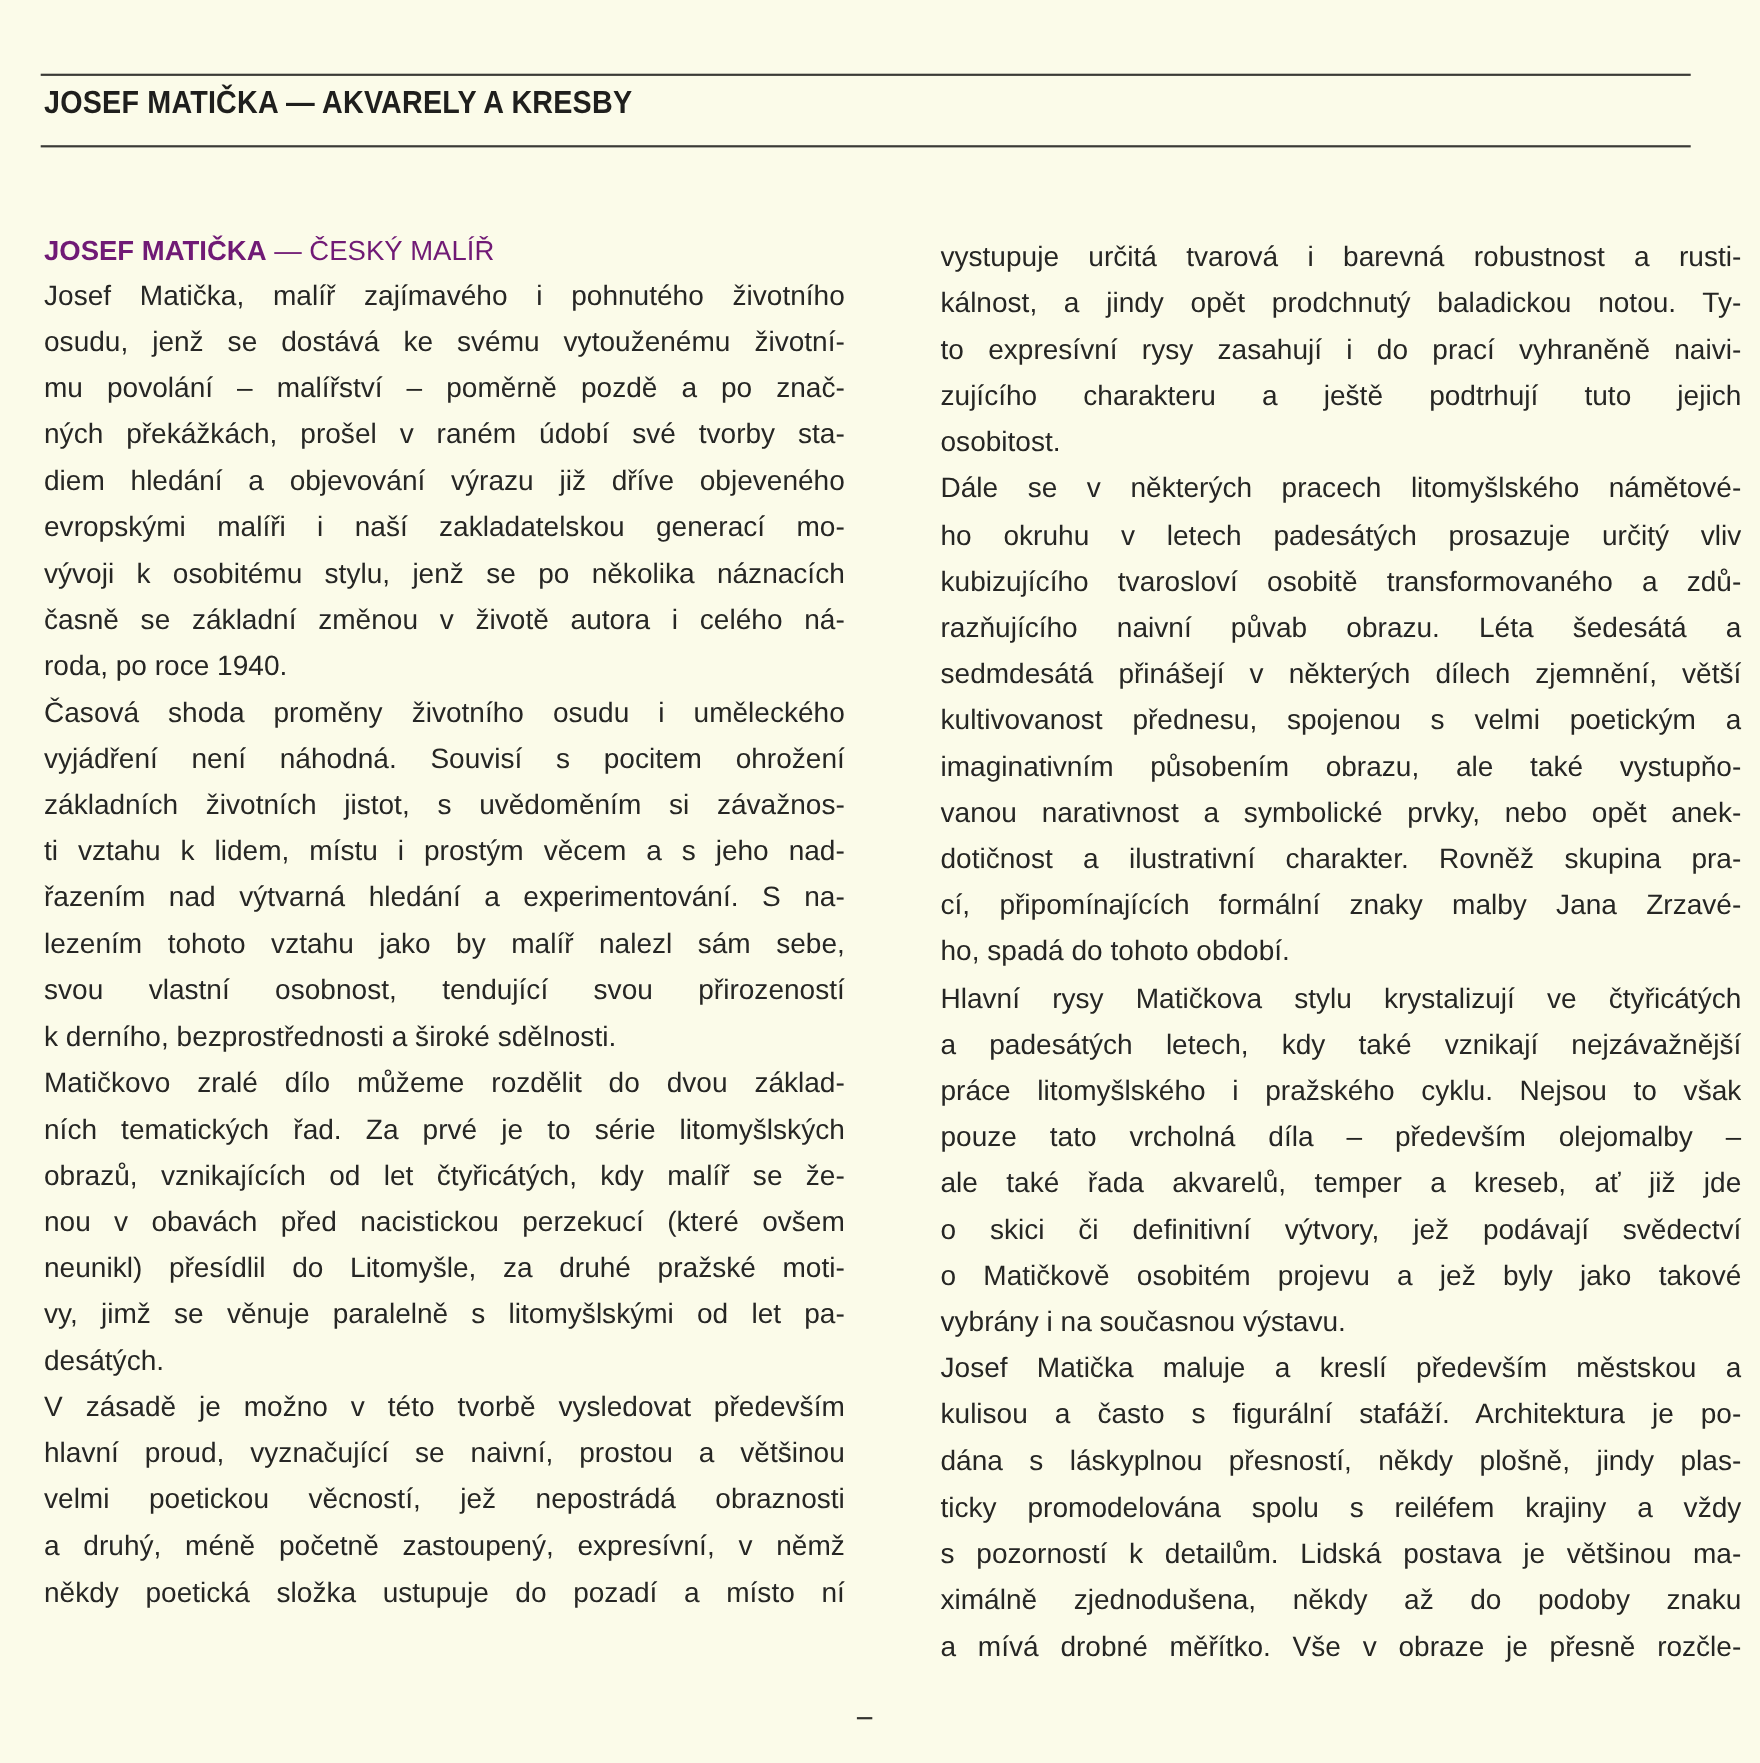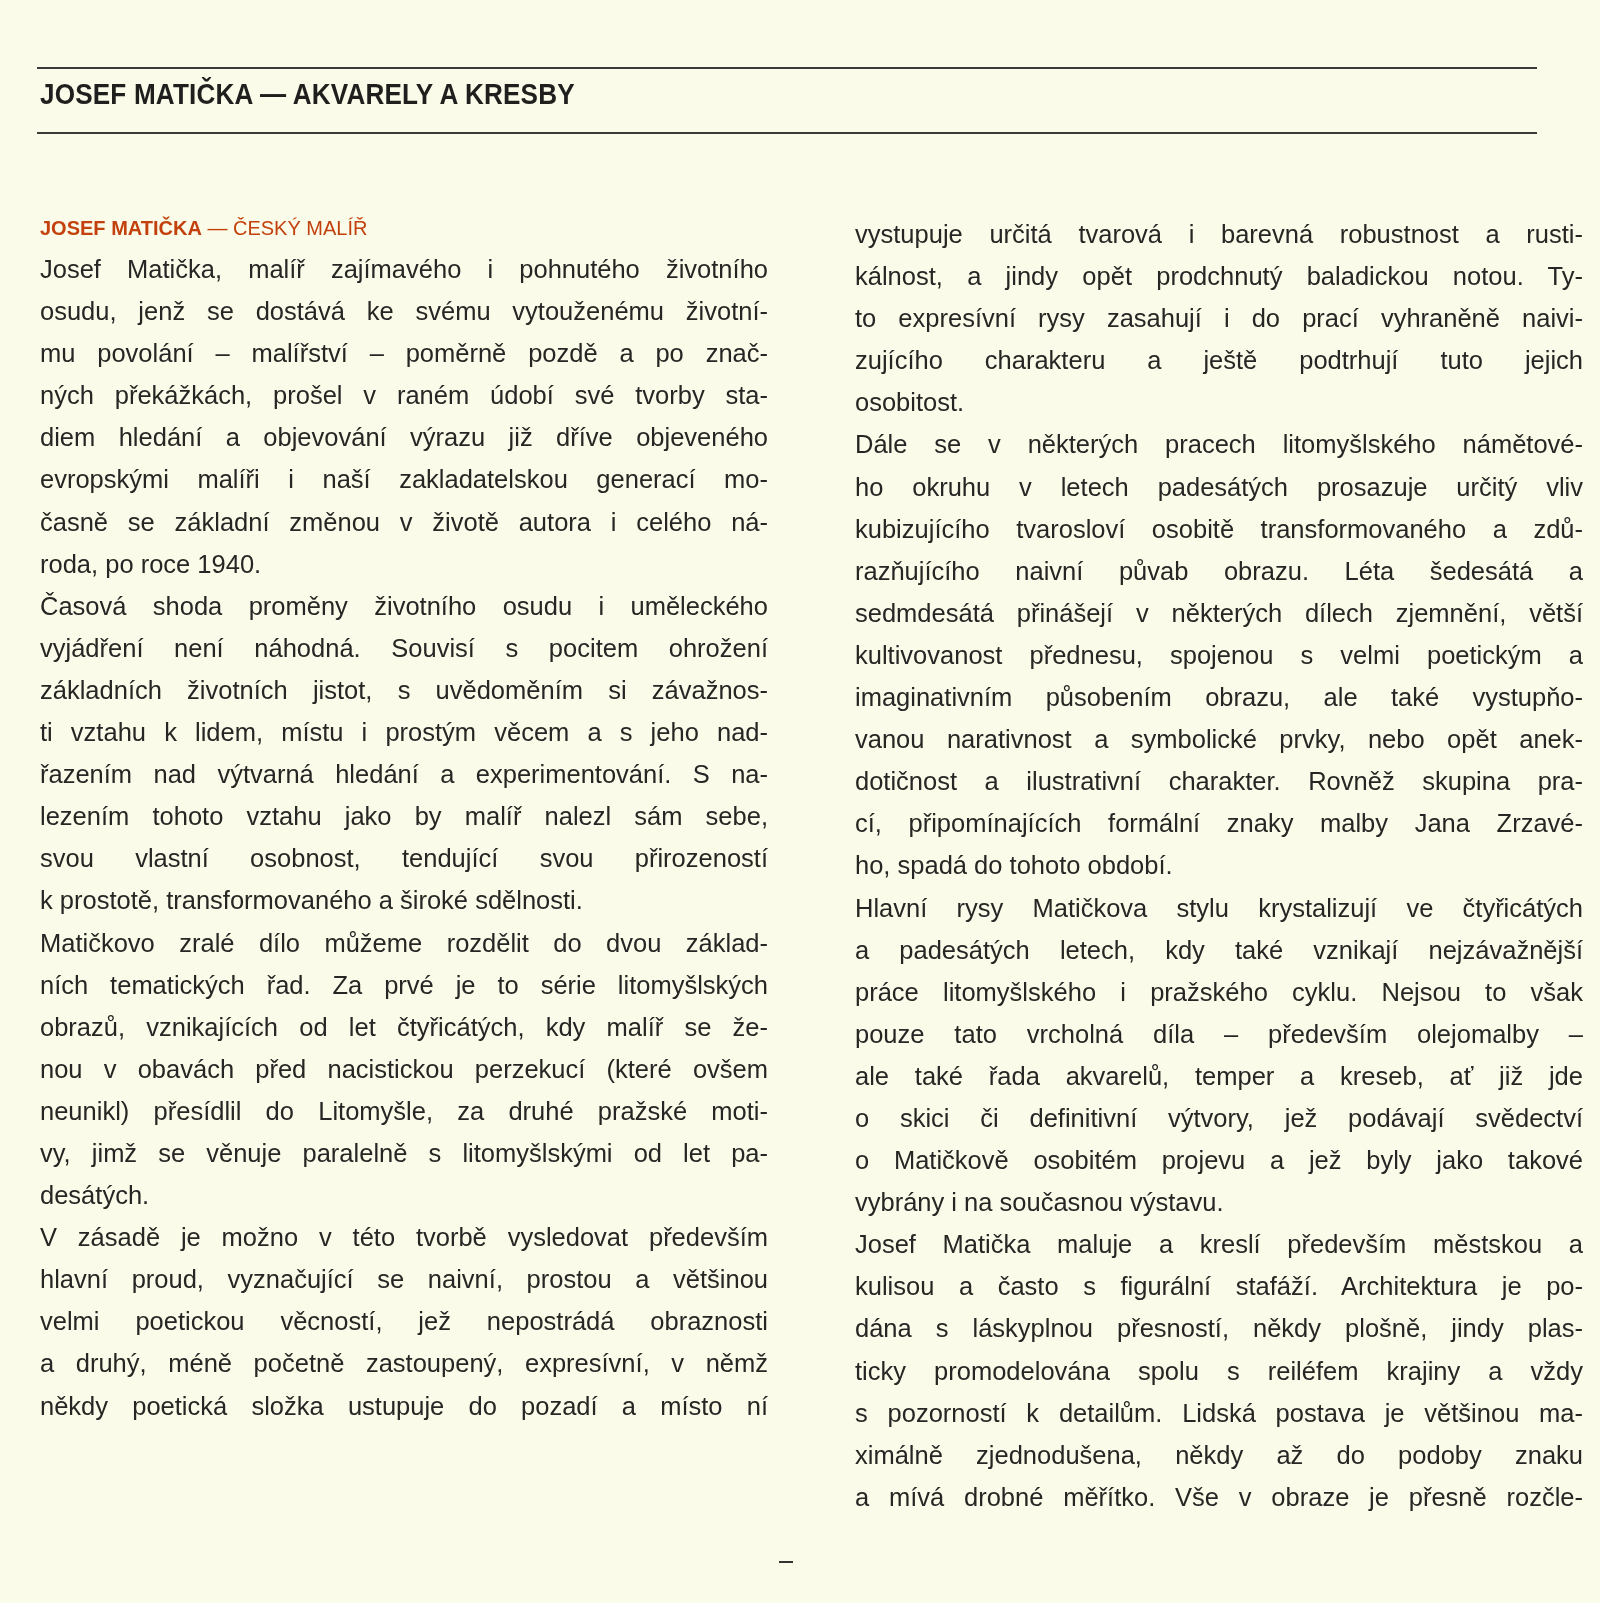--- a/index.html
+++ b/index.html
@@ -23,22 +23,22 @@
     font-family: "Liberation Sans", sans-serif;
     font-weight: bold; font-size: 29px; letter-spacing: 0.2px;
     color: #1f1f1d; transform: scaleX(0.9); transform-origin: left center;
     white-space: nowrap;
   }
   .col { position: absolute; top: 208px; width: 728px; }
   .col.left { left: 40px; }
   .col.right { left: 807px; top: 213px; margin-left: 48px; }
   .section-title {
     font-family: "Liberation Sans", sans-serif;
-    font-size: 20px; height: 40px; line-height: 40px; white-space: nowrap;
-    color: #c2410c;
+    font-size: 25px; height: 40px; line-height: 40px; white-space: nowrap;
+    color: #701a75;
   }
   .section-title .bold { font-weight: bold; }
   .section-title .normal { font-weight: normal; }
   .line {
     font-family: "Liberation Sans", sans-serif;
     font-size: 25.5px; height: 42.1px; line-height: 42.1px;
     white-space: nowrap;
     text-align: justify; text-align-last: justify;
     overflow: hidden;
   }
@@ -62,32 +62,33 @@
       <span class="bold">JOSEF MATIČKA</span><span class="normal"> — ČESKÝ MALÍŘ</span>
     </div>
     <div id="left-paras">
         <div class="para">
           <div class="line">Josef Matička, malíř zajímavého i pohnutého životního</div>
           <div class="line">osudu, jenž se dostává ke svému vytouženému životní-</div>
           <div class="line">mu povolání – malířství – poměrně pozdě a po znač-</div>
           <div class="line">ných překážkách, prošel v raném údobí své tvorby sta-</div>
           <div class="line">diem hledání a objevování výrazu již dříve objeveného</div>
           <div class="line">evropskými malíři i naší zakladatelskou generací mo-</div>
+          <div class="line">vývoji k osobitému stylu, jenž se po několika náznacích</div>
           <div class="line">časně se základní změnou v životě autora i celého ná-</div>
           <div class="line last">roda, po roce 1940.</div>
         </div>
         <div class="para">
           <div class="line">Časová shoda proměny životního osudu i uměleckého</div>
           <div class="line">vyjádření není náhodná. Souvisí s pocitem ohrožení</div>
           <div class="line">základních životních jistot, s uvědoměním si závažnos-</div>
           <div class="line">ti vztahu k lidem, místu i prostým věcem a s jeho nad-</div>
           <div class="line">řazením nad výtvarná hledání a experimentování. S na-</div>
           <div class="line">lezením tohoto vztahu jako by malíř nalezl sám sebe,</div>
           <div class="line">svou vlastní osobnost, tendující svou přirozeností</div>
-          <div class="line last">k prostotě, transformovaného a široké sdělnosti.</div>
+          <div class="line last">k derního, bezprostřednosti a široké sdělnosti.</div>
         </div>
         <div class="para">
           <div class="line">Matičkovo zralé dílo můžeme rozdělit do dvou základ-</div>
           <div class="line">ních tematických řad. Za prvé je to série litomyšlských</div>
           <div class="line">obrazů, vznikajících od let čtyřicátých, kdy malíř se že-</div>
           <div class="line">nou v obavách před nacistickou perzekucí (které ovšem</div>
           <div class="line">neunikl) přesídlil do Litomyšle, za druhé pražské moti-</div>
           <div class="line">vy, jimž se věnuje paralelně s litomyšlskými od let pa-</div>
           <div class="line last">desátých.</div>
         </div>

